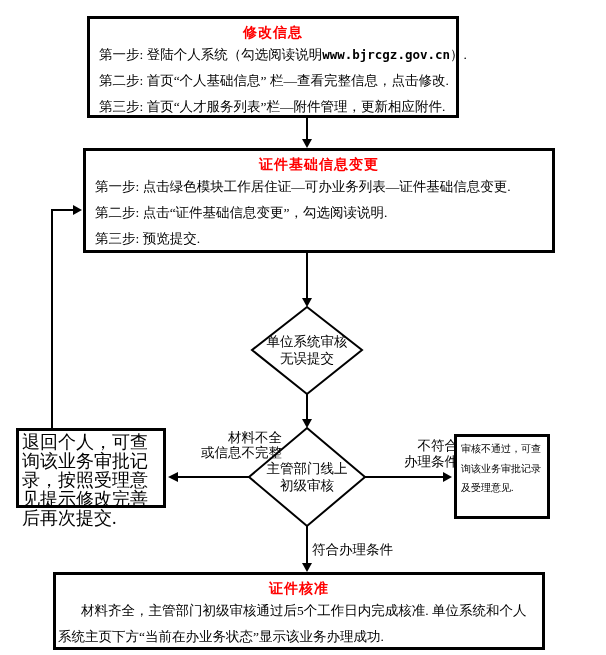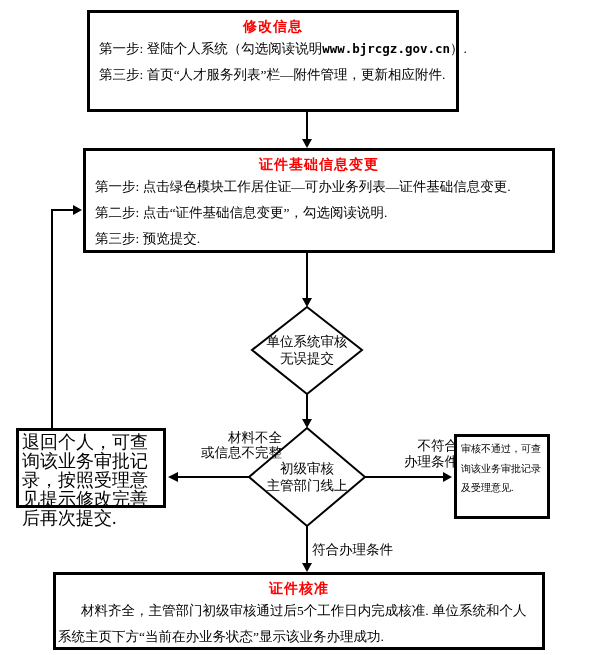--- a/index.html
+++ b/index.html
@@ -7,21 +7,21 @@
     position:relative; width:606px; height:655px; background:#ffffff;
     font-family:"Liberation Serif","DejaVu Serif",serif; color:#000;
     overflow:hidden;
   }
   .connectors { position:absolute; left:0; top:0; width:606px; height:655px; }
   .box { position:absolute; border:3px solid #000; background:#fff; box-sizing:border-box; }
   .box-title { text-align:center; font-weight:bold; font-size:14px; line-height:19px; padding-top:4px; letter-spacing:1px; }
   .red { color:#ff0000; }
   .step { font-size:13.5px; line-height:26px; padding-left:9px; white-space:nowrap; }
   .url { font-family:"DejaVu Sans Mono","Liberation Mono",monospace; font-weight:bold; font-size:12.5px; }
-  #box1 { left:87px; top:10px; width:372px; height:102px; }
+  #box1 { left:87px; top:16px; width:372px; height:102px; }
   #box2 { left:83px; top:148px; width:472px; height:105px; }
   #leftbox  { left:16px;  top:428px; width:150px; height:80px; font-size:18px; line-height:19px; padding:2px 3px; }
   #rightbox { left:454px; top:434px; width:96px;  height:85px; font-size:10px; line-height:19.5px; padding:2px 4px; }
   #bottombox{ left:53px;  top:572px; width:492px; height:78px; }
   #bottombox .para { font-size:13.5px; line-height:26px; padding:0 6px 0 2px; text-indent:1.7em; }
   .diamond-label { position:absolute; width:120px; text-align:center; font-size:13.5px; line-height:17px; }
   #d1-label { left:247px; top:333px; }
   #d2-label { left:247px; top:460px; }
   .edge-label { position:absolute; font-size:13.5px; white-space:pre-line; }
   #label-incomplete { left:166px; top:430px; width:116px; text-align:right; line-height:15px; }
@@ -57,37 +57,38 @@
     <line x1="307" y1="526" x2="307" y2="564" stroke="#000" stroke-width="2"></line>
     <polygon points="302,563 312,563 307,572" fill="#000"></polygon>
 
     <polyline points="52,428 52,210 73,210" fill="none" stroke="#000" stroke-width="2"></polyline>
     <polygon points="73,205 73,215 82,210" fill="#000"></polygon>
   </svg>
 
   <div class="box" id="box1">
     <div class="box-title red">修改信息</div>
     <div class="step"><span>第一步: 登陆个人系统（勾选阅读说明</span><span class="url">www.bjrcgz.gov.cn</span><span>）.</span></div>
+    <div class="step">第二步: 首页“个人基础信息” 栏—查看完整信息，点击修改.</div>
     <div class="step">第三步: 首页“人才服务列表”栏—附件管理，更新相应附件.</div>
   </div>
 
   <div class="box" id="box2">
     <div class="box-title red">证件基础信息变更</div>
     <div class="step">第一步: 点击绿色模块工作居住证—可办业务列表—证件基础信息变更.</div>
     <div class="step">第二步: 点击“证件基础信息变更”，勾选阅读说明.</div>
     <div class="step">第三步: 预览提交.</div>
   </div>
 
   <div class="diamond-label" id="d1-label">
     <div>单位系统审核</div>
     <div>无误提交</div>
   </div>
   <div class="diamond-label" id="d2-label">
+    <div>主管部门线上</div>
     <div>初级审核</div>
-    <div>主管部门线上</div>
   </div>
 
   <div class="edge-label" id="label-incomplete">材料不全
 或信息不完整</div>
   <div class="edge-label" id="label-noteligible">不符合
 办理条件</div>
   <div class="edge-label" id="label-eligible">符合办理条件</div>
 
   <div class="box" id="leftbox">退回个人，可查询该业务审批记录，按照受理意见提示修改完善后再次提交.</div>
 

